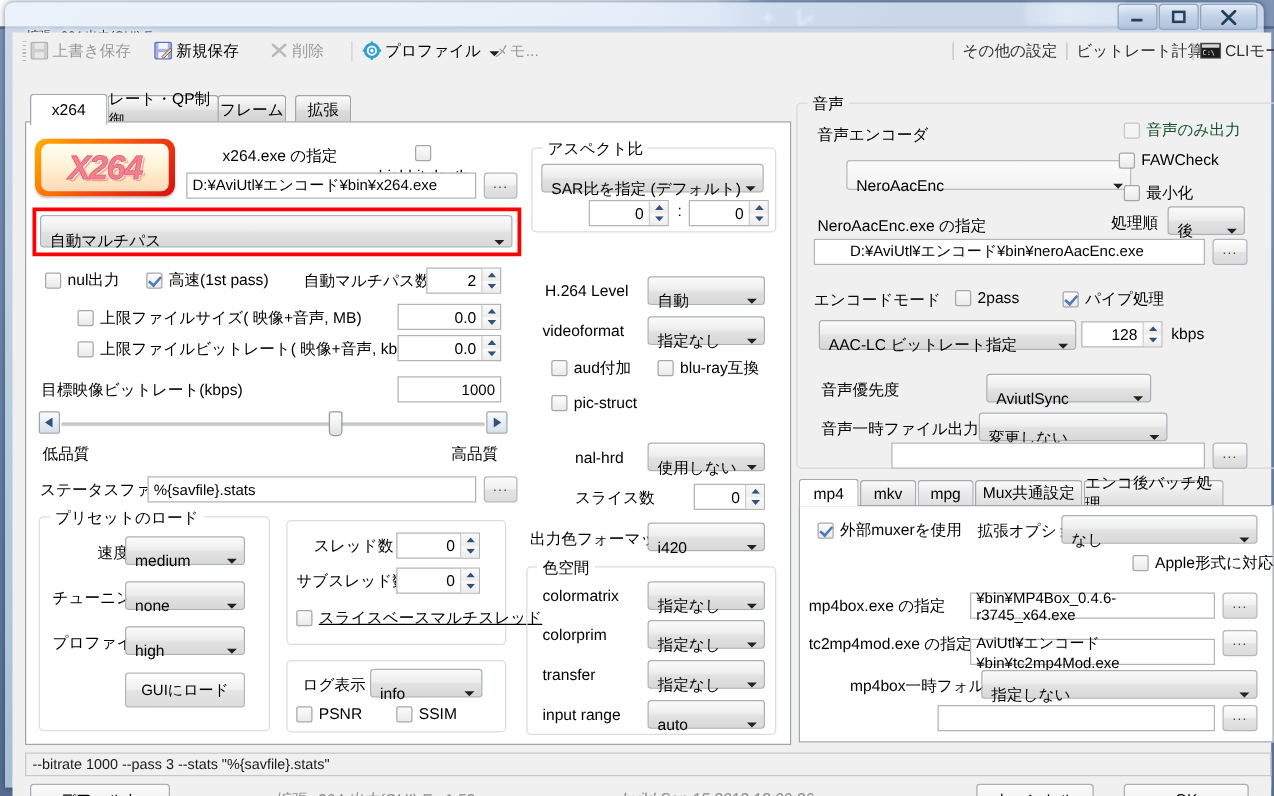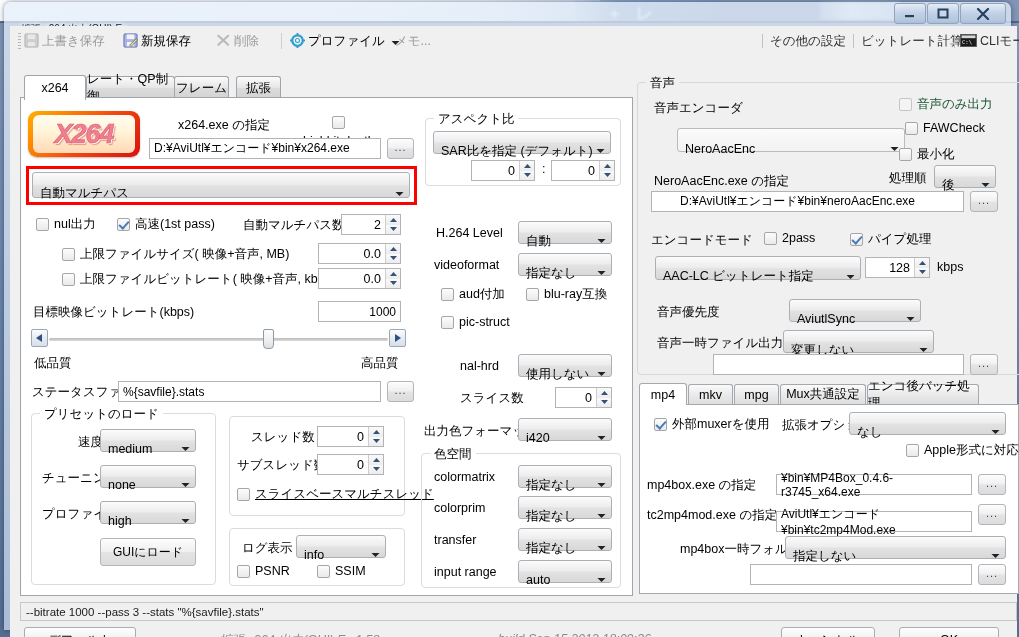--- a/index.html
+++ b/index.html
@@ -657,21 +657,21 @@
               <svg width="9" height="6" viewBox="0 0 9 6">
                 <path d="M0.5 1 L4.5 5 L8.5 1" fill="#222"></path>
               </svg>
             </span>
         </div>
 
         <div class="cb dis" style="left:262px;top:26px;">
           <span class="cbx"></span>
           <span>音声のみ出力</span>
         </div>
-        <div class="cb" style="left:268px;top:51px;">
+        <div class="cb" style="left:258px;top:51px;">
           <span class="cbx"></span>
           <span>FAWCheck</span>
         </div>
         <div class="cb" style="left:262px;top:76px;">
           <span class="cbx"></span>
           <span>最小化</span>
         </div>
         <div class="lbl" style="left:252px;top:100px;">処理順</div>
         <div class="cmb" style="left:297px;top:95px;width:62px;">
           <span class="cval">後</span>

